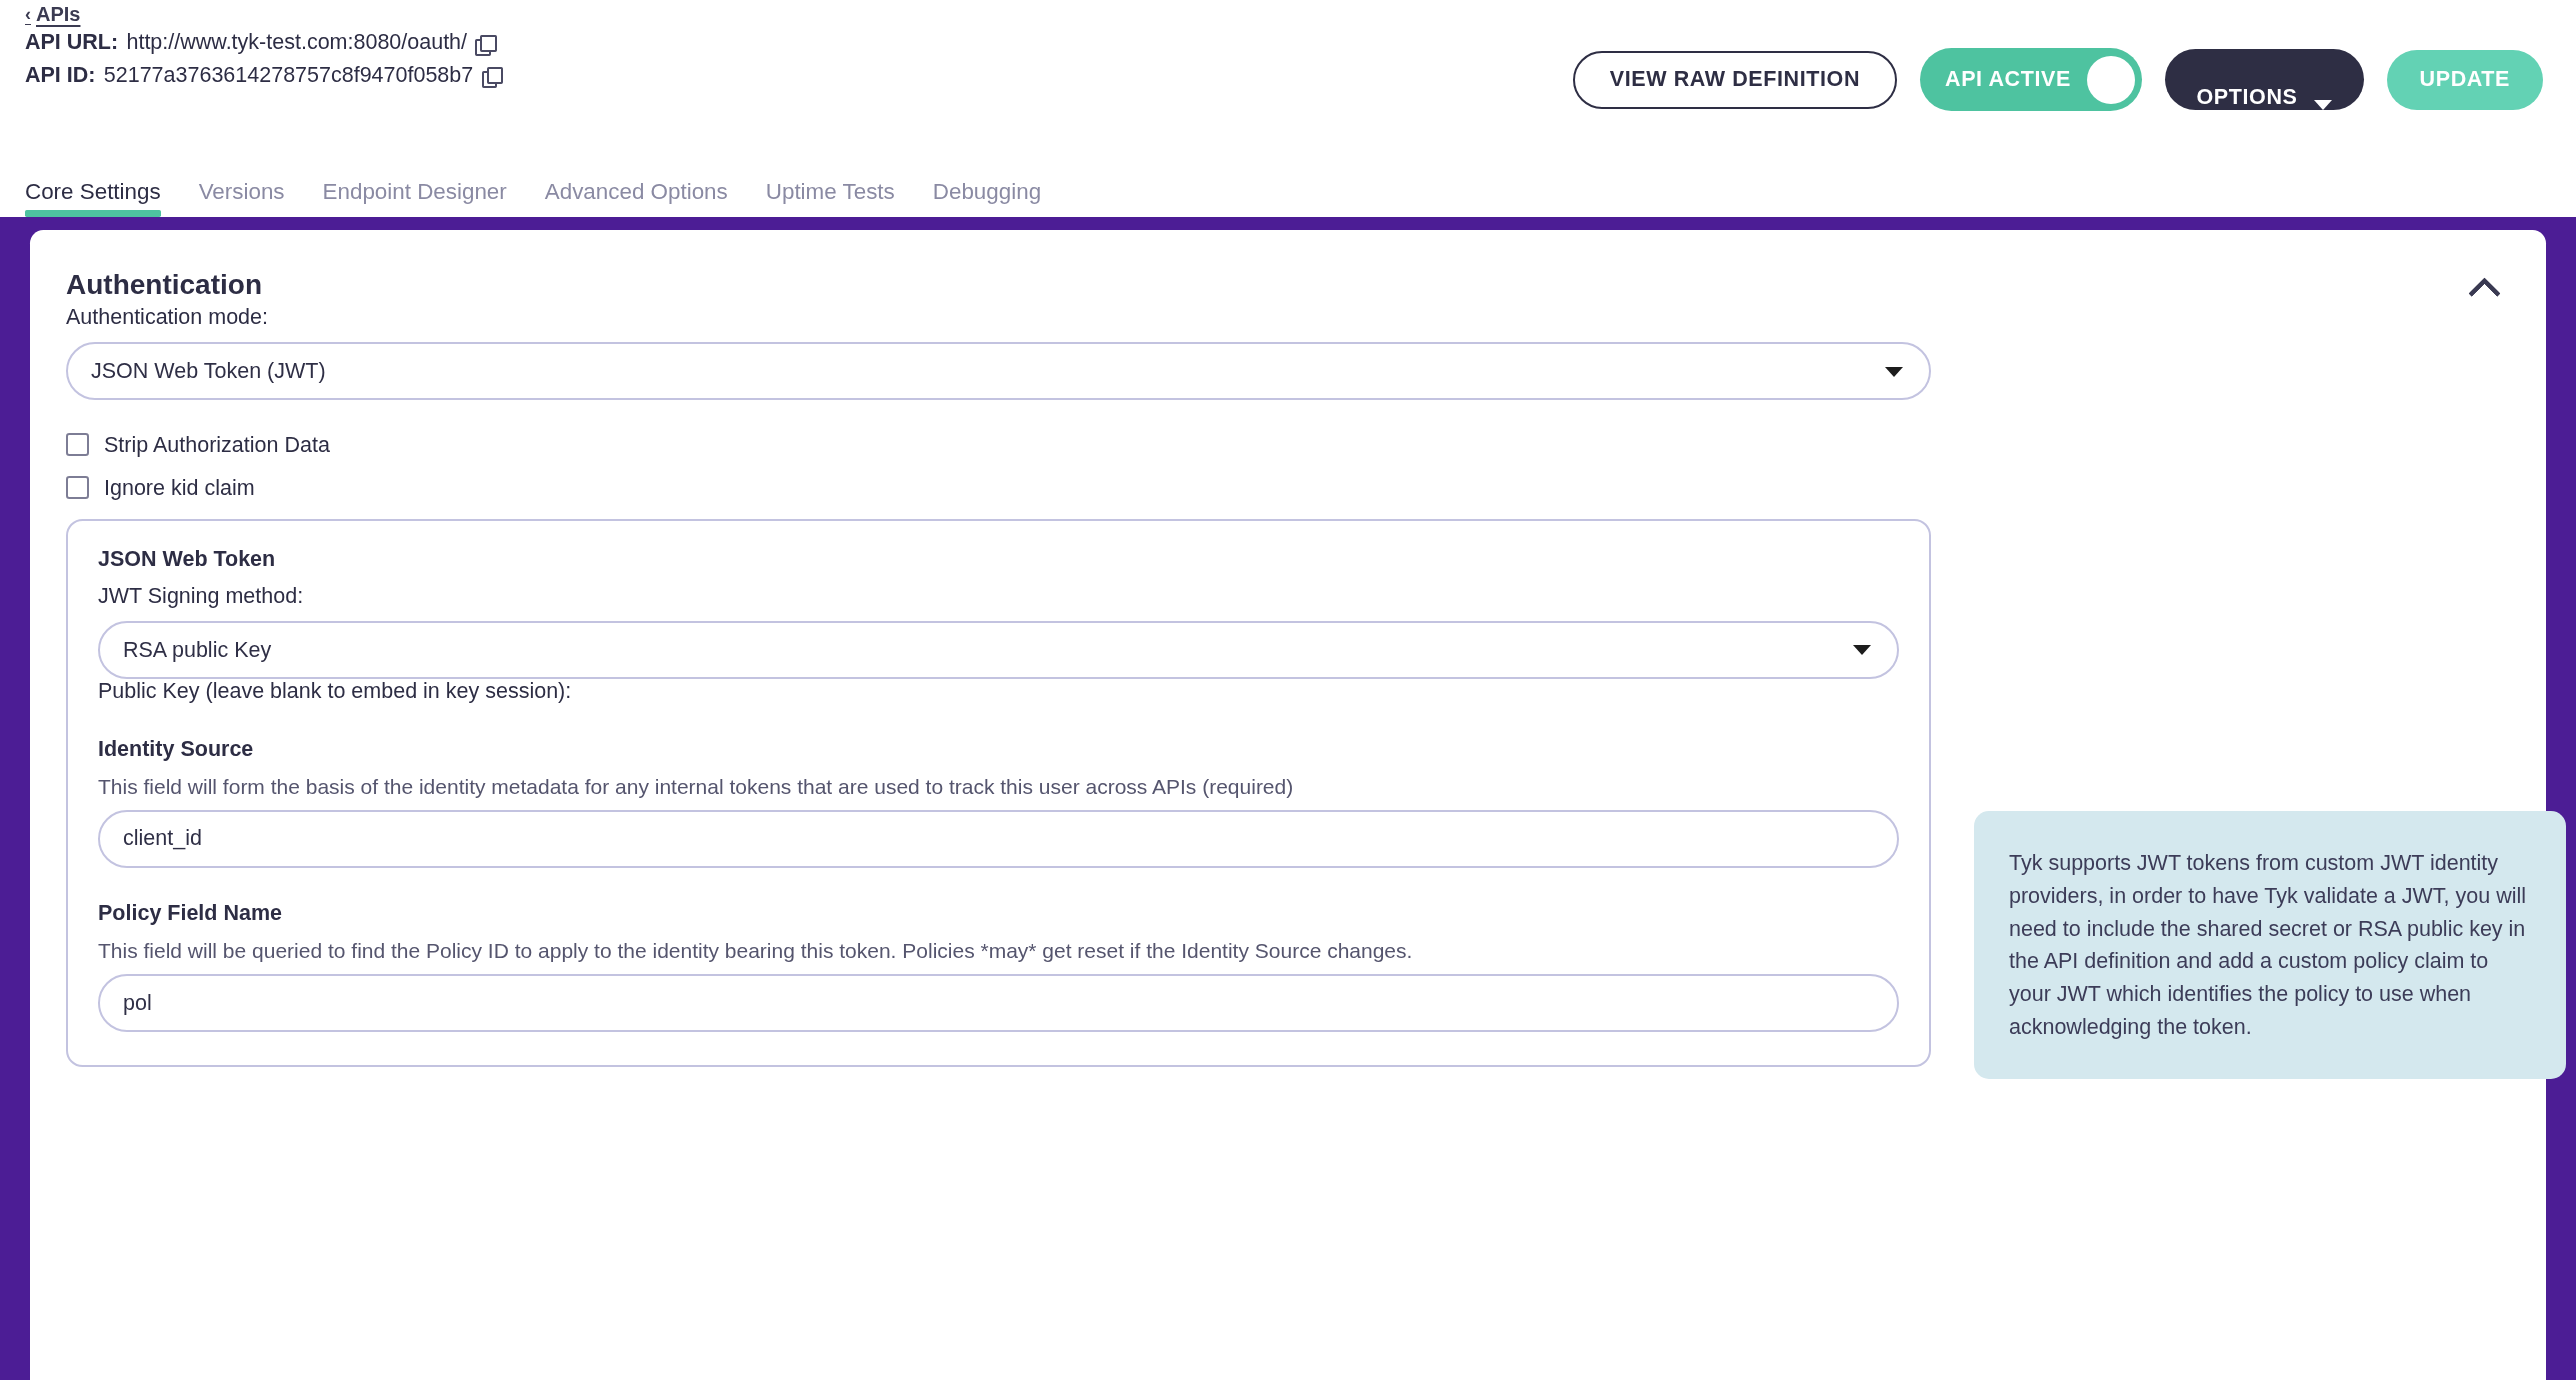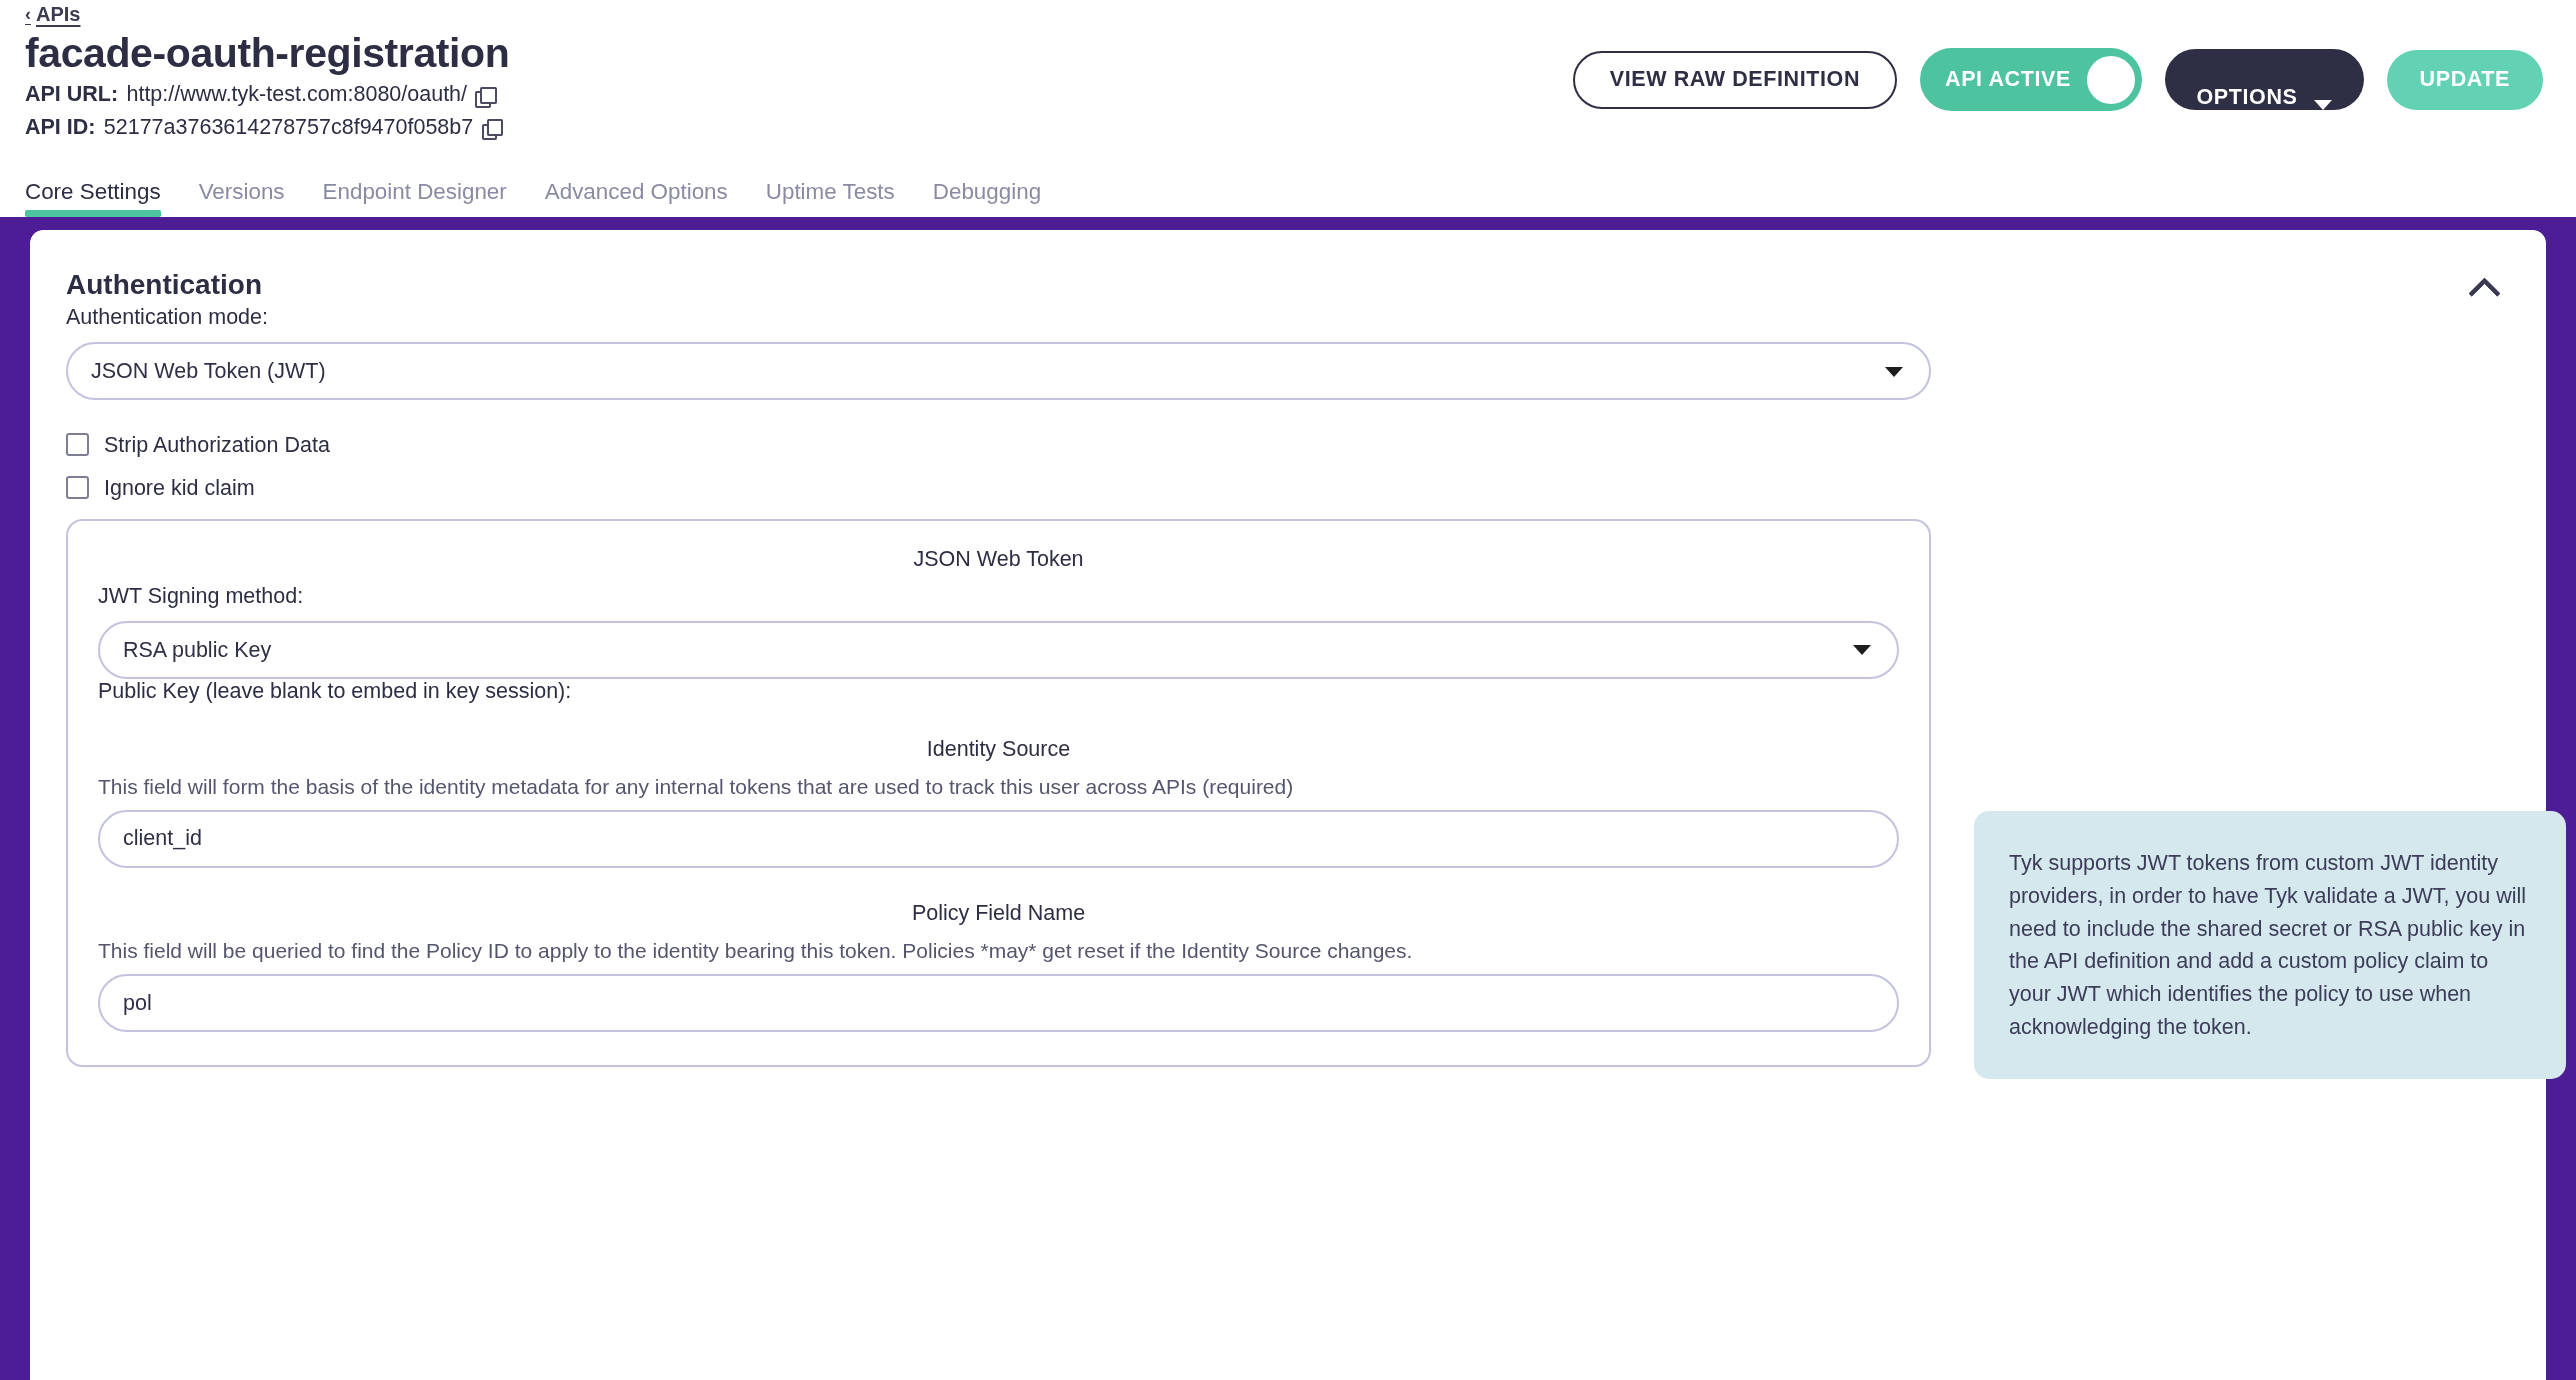--- a/index.html
+++ b/index.html
@@ -239,24 +239,23 @@
     margin: 0 0 11.6px 0;
   }
   .hint-text {
     font-size: 21px;
     color: #55556e;
     margin: 0 0 8.3px 0;
     line-height: 1.35;
   }
   .group-title {
     font-size: 21.5px;
-    font-weight: 400;
+    font-weight: 700;
     color: #2d2d44;
     margin: 0 0 11.6px 0;
-    text-align: center;
   }
 
   .sel-wrap { position: relative; width: 100%; }
   select.input, input.input, textarea.input {
     width: 100%;
     font-family: "Liberation Sans", sans-serif;
     font-size: 21.5px;
     color: #2f2f46;
     background: #ffffff;
     border: 2.5px solid #c3c3e0;
@@ -341,21 +340,20 @@
 </head>
 <body>
 
 <div class="page-header">
 
   <div class="breadcrumb">
     <span class="chev">‹</span>
     <span>APIs</span>
   </div>
 
-  <div class="api-title">facade-oauth-registration</div>
 
   <div class="meta-row">
     <span class="meta-key">API URL:</span>
     <span class="meta-val">http://www.tyk-test.com:8080/oauth/</span>
     <span class="copy-icon"></span>
   </div>
 
   <div class="meta-row">
     <span class="meta-key">API ID:</span>
     <span class="meta-val">52177a3763614278757c8f9470f058b7</span>

